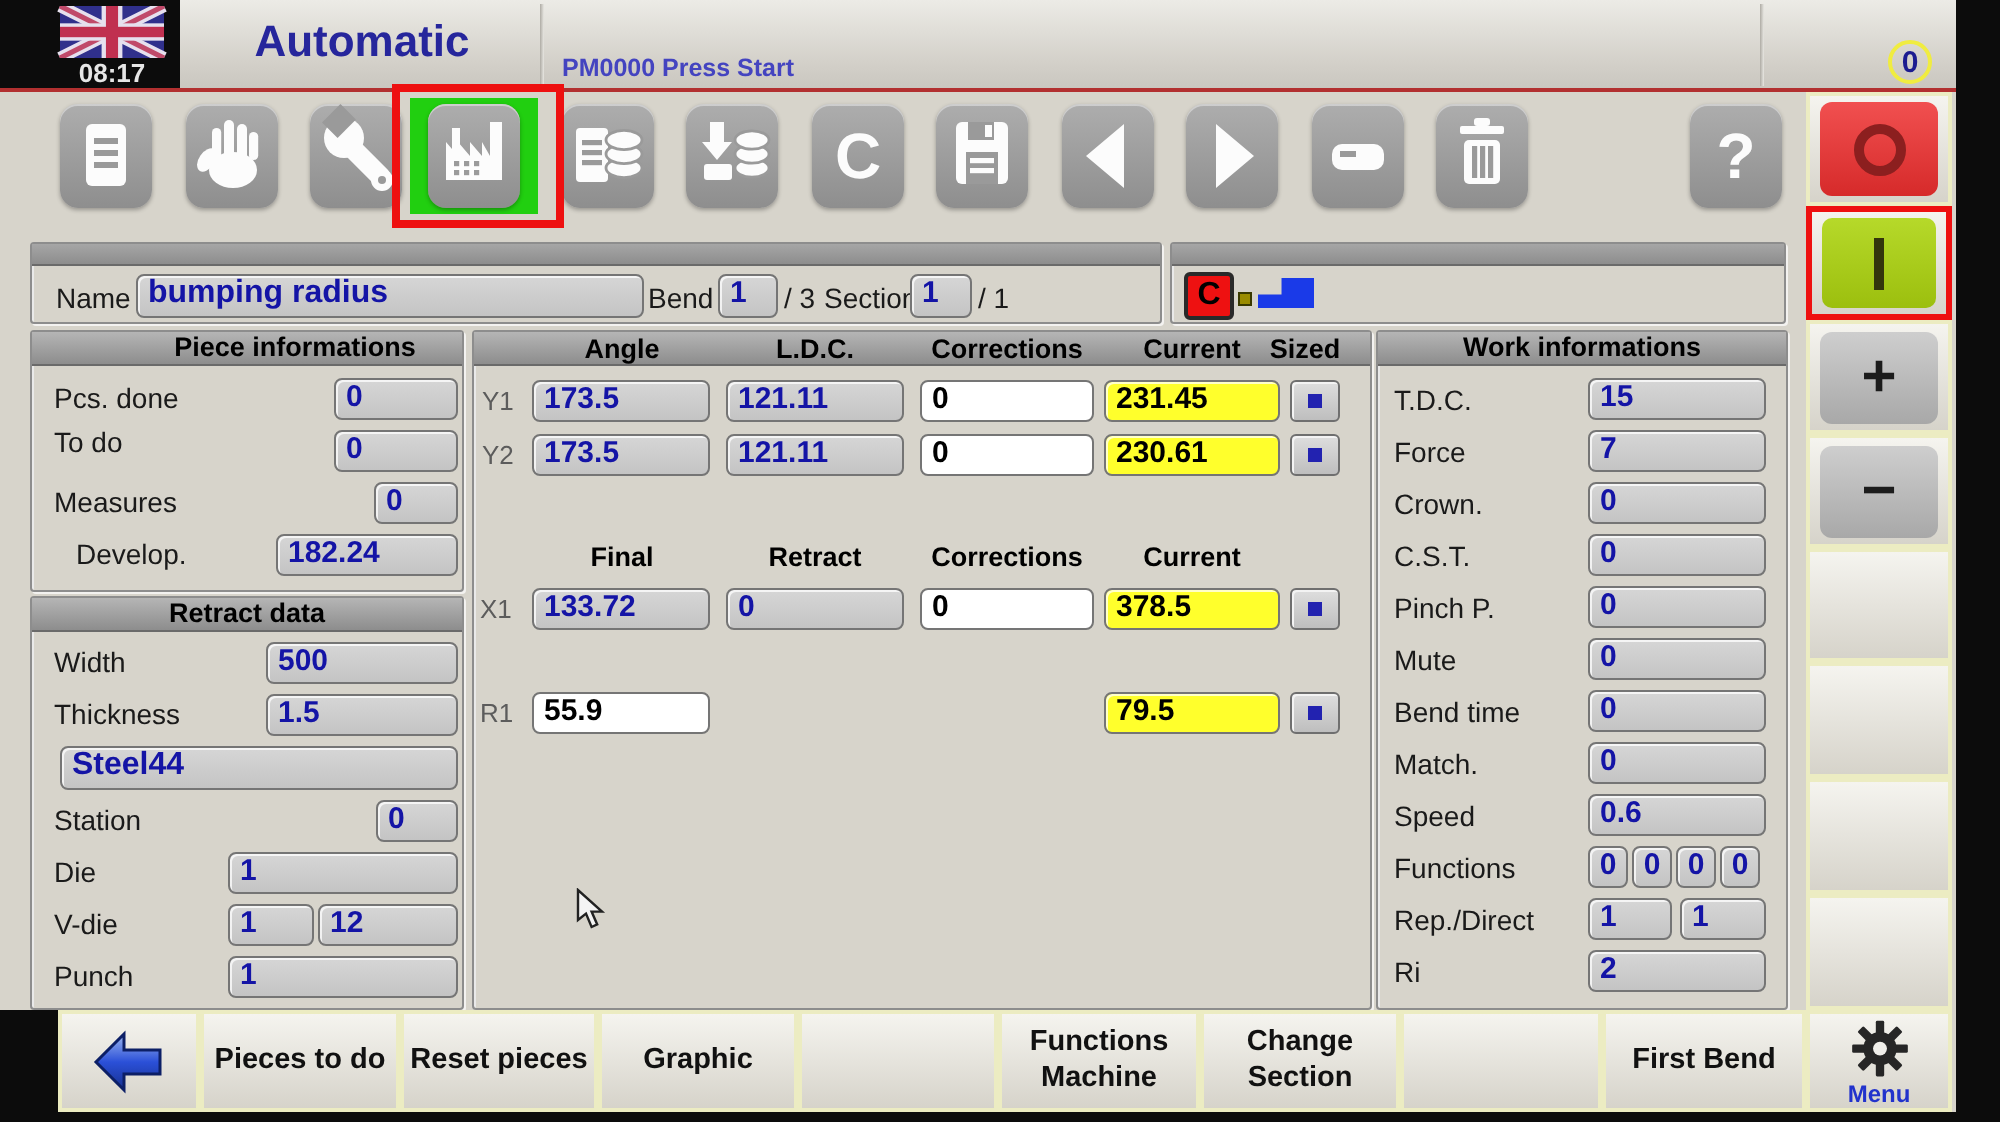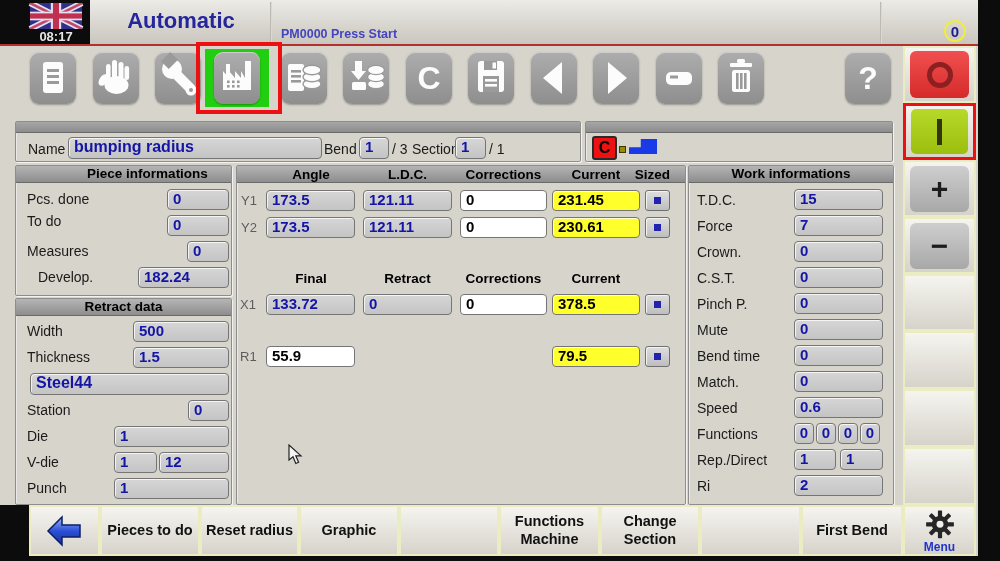--- a/index.html
+++ b/index.html
@@ -384,21 +384,21 @@
             <stop offset="1" stop-color="#16308f"></stop>
         </linearGradient>
       </defs>
       <path d="M17 4 L3 18 L17 32 L17 24 L35 24 L35 12 L17 12 Z" fill="url(#bg1)" stroke="#0c1f66" stroke-width="1.5"></path>
     </svg>
   </div>
   <div class="abs cell" style="left:100px;top:505px;width:100px;height:51px;">
       <span>Pieces to do</span>
     </div>
   <div class="abs cell" style="left:200px;top:505px;width:99px;height:51px;">
-      <span>Reset radius</span>
+      <span>Reset pieces</span>
     </div>
   <div class="abs cell" style="left:299px;top:505px;width:100px;height:51px;">
       <span>Graphic</span>
     </div>
   <div class="abs cell" style="left:399px;top:505px;width:100px;height:51px;"></div>
   <div class="abs cell" style="left:499px;top:505px;width:101px;height:51px;flex-direction:column;">
     <span>Functions</span>
     <span>Machine</span>
   </div>
   <div class="abs cell" style="left:600px;top:505px;width:100px;height:51px;flex-direction:column;">

